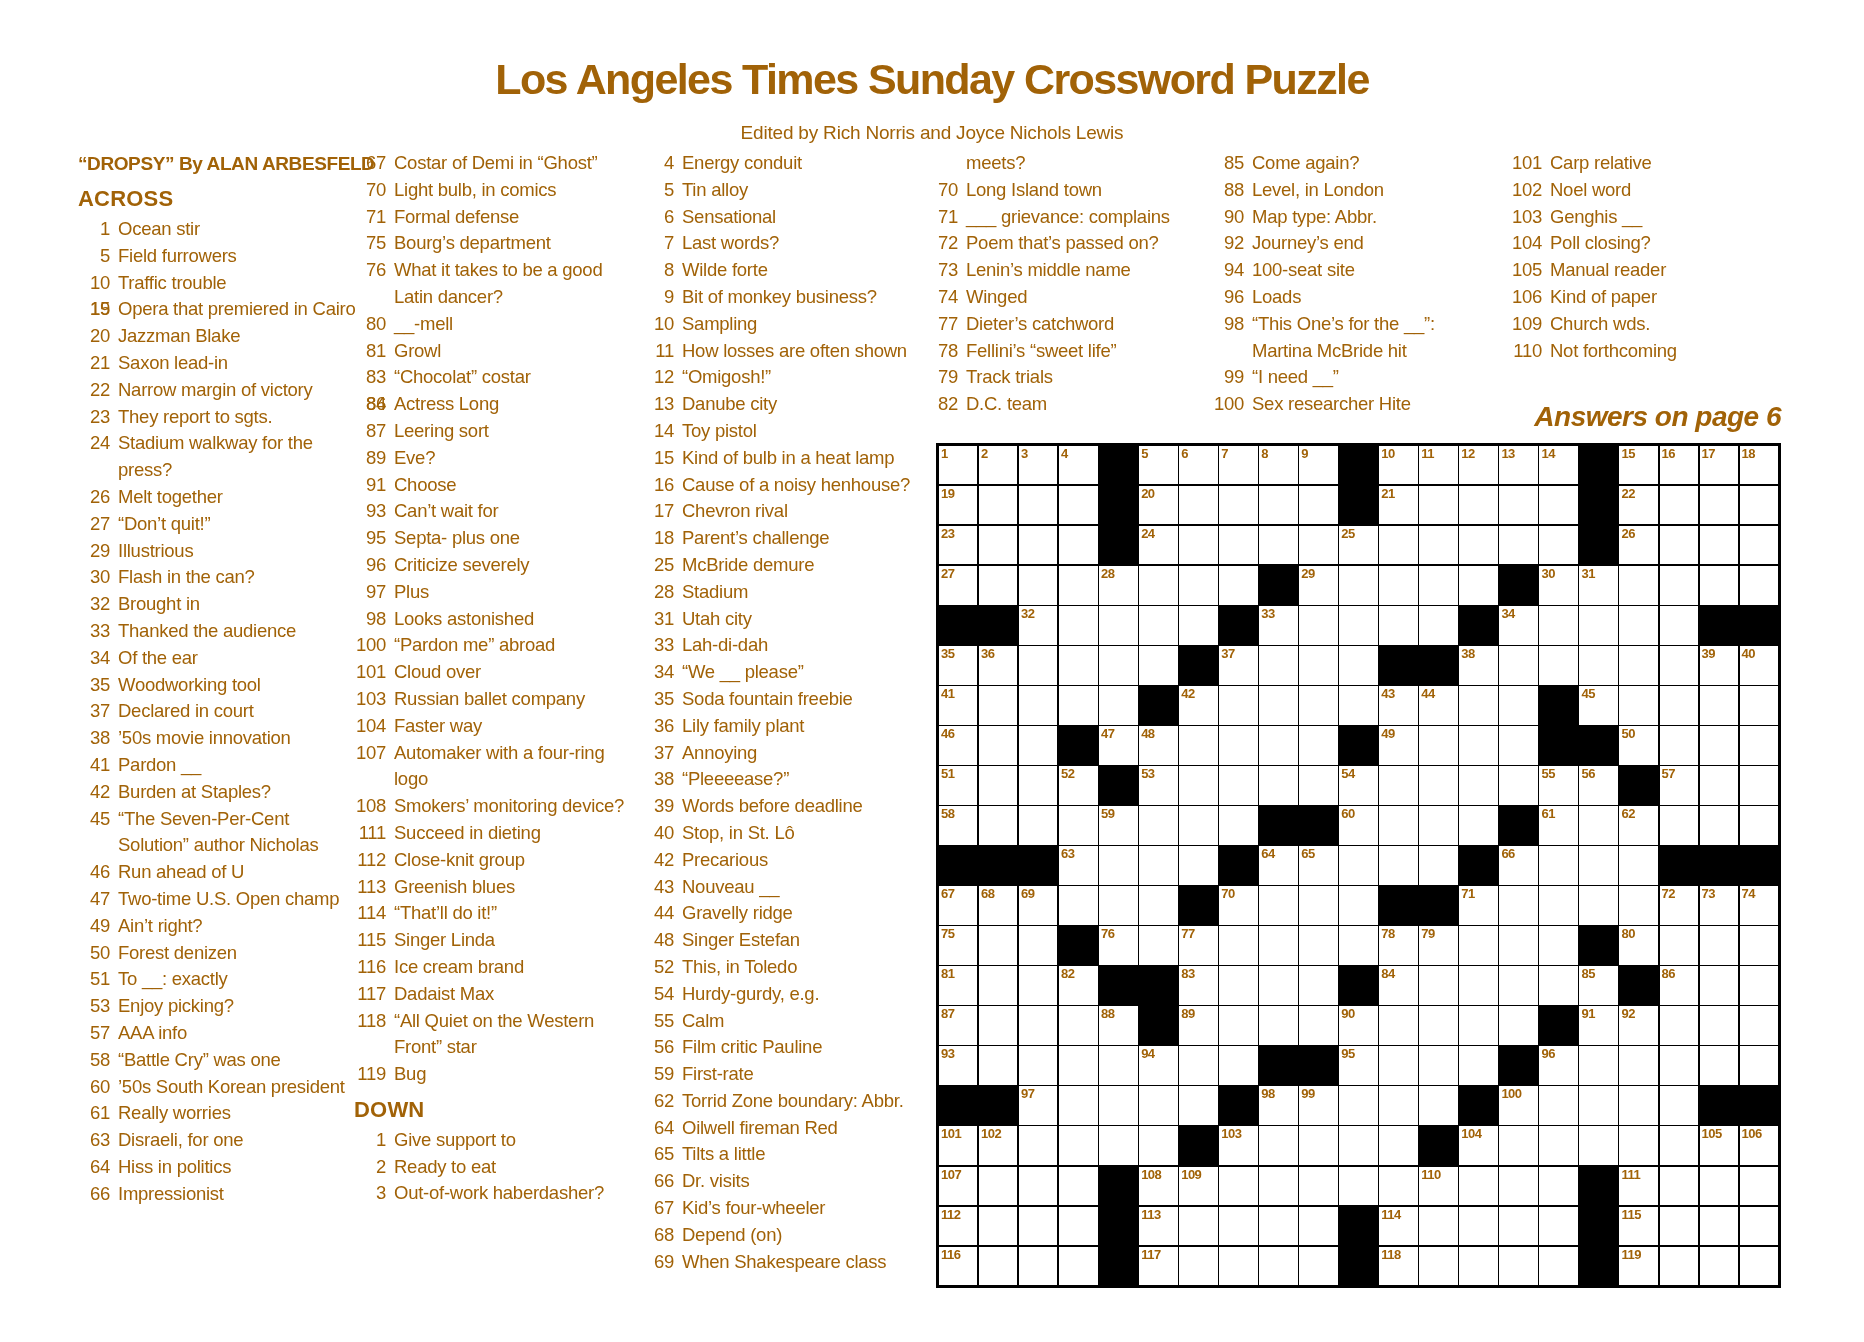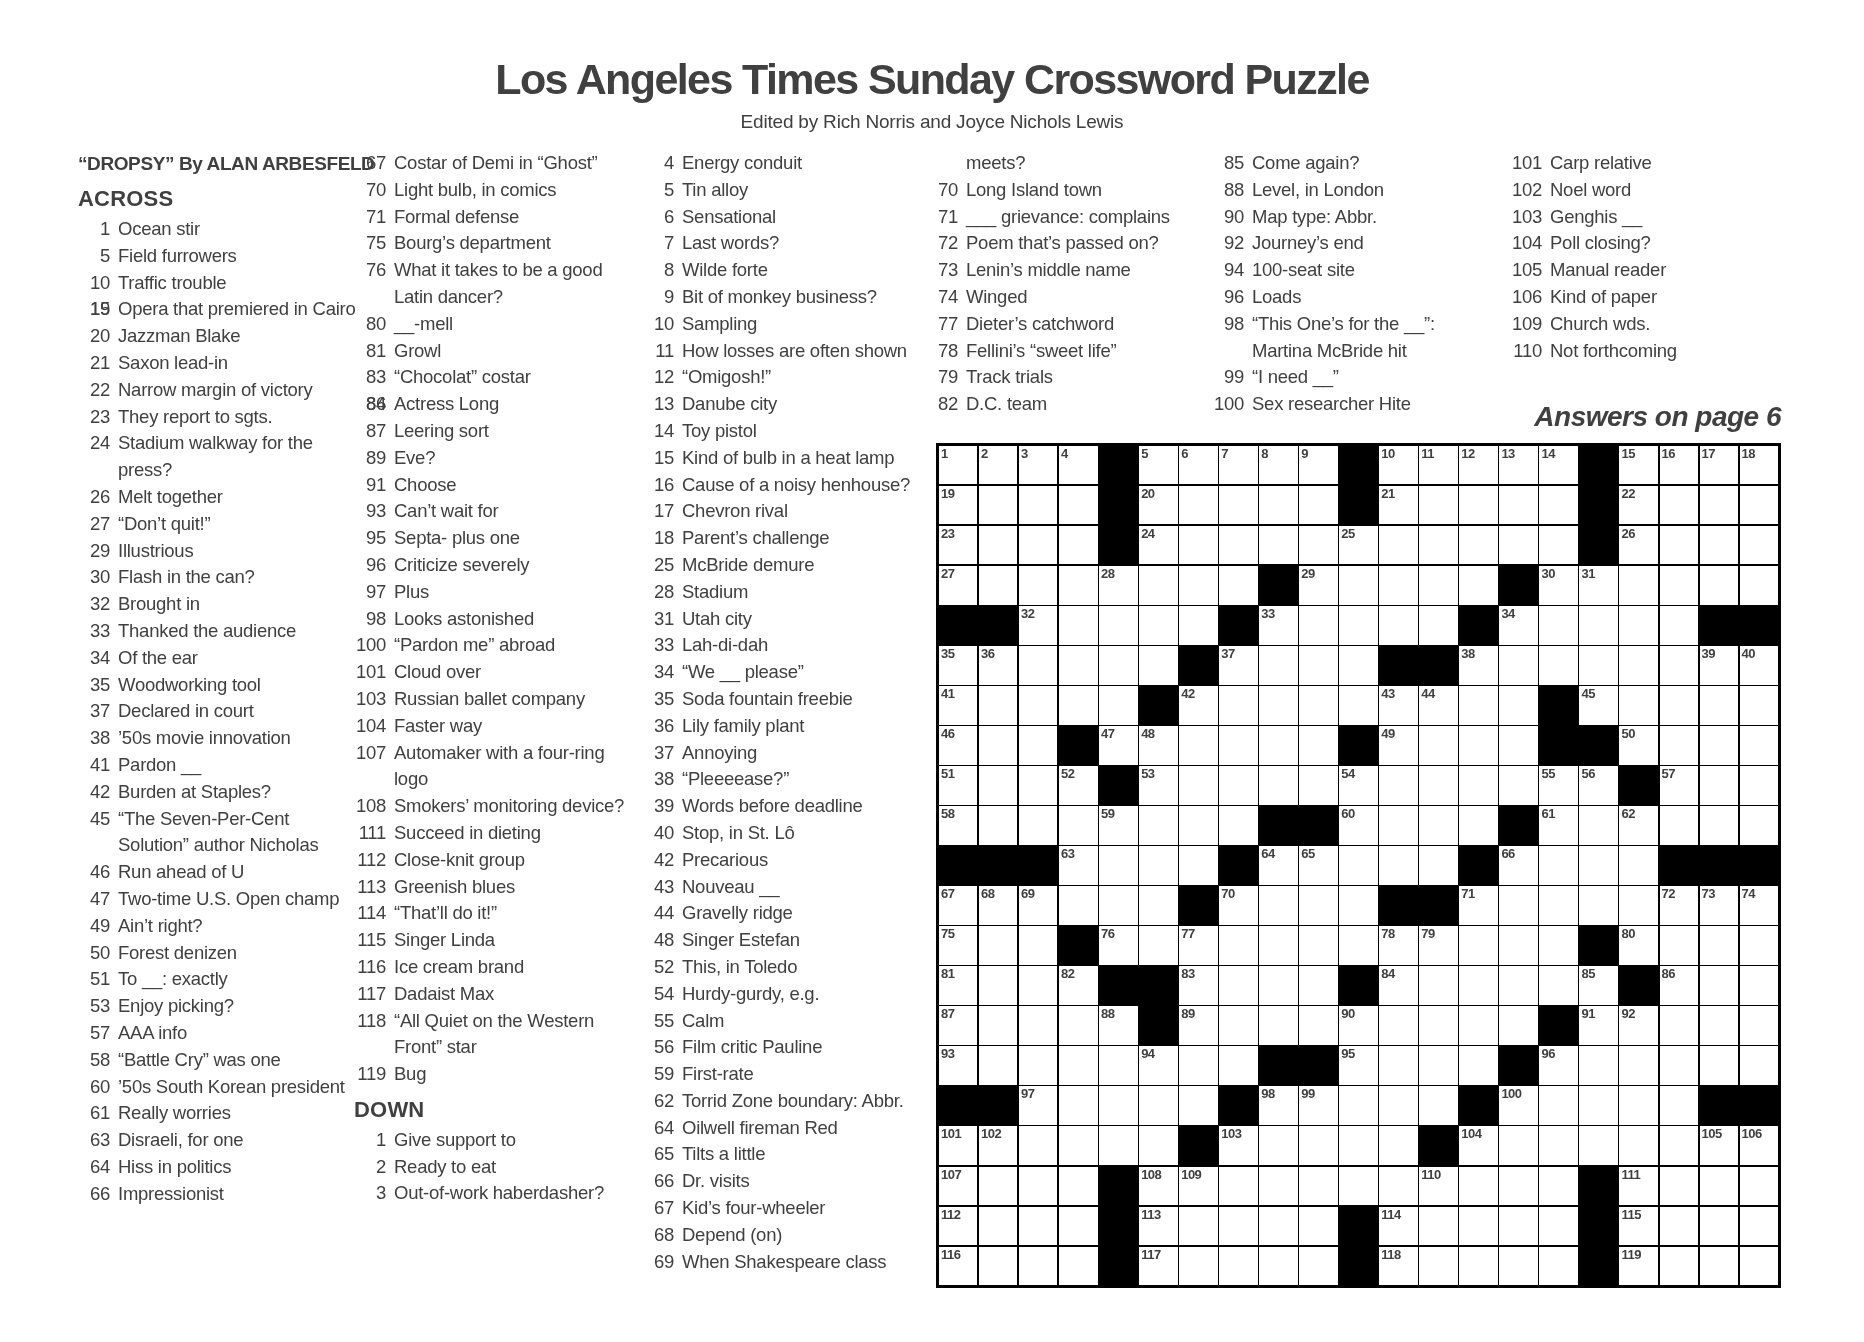--- a/index.html
+++ b/index.html
@@ -1,22 +1,22 @@
 <!DOCTYPE html>
 <html><head>
 <meta charset="utf-8">
 <style>
   html,body{margin:0;padding:0;background:#fff;}
-  .page{position:relative;width:1864px;height:1342px;background:#ffffff;color:#404040;
+  .page{position:relative;width:1864px;height:1342px;background:#ffffff;color:#a16207;
         font-family:"Liberation Sans","DejaVu Sans",sans-serif;overflow:hidden;}
 
   
   .header{position:absolute;left:0;top:0;width:1864px;text-align:center;}
   .title{margin-top:56px;font-size:43px;font-weight:bold;letter-spacing:-1.6px;line-height:46px;}
-  .subtitle{margin-top:9px;font-size:19px;letter-spacing:-0.2px;}
+  .subtitle{margin-top:20px;font-size:19px;letter-spacing:-0.2px;}
 
   
   .clue-col{position:absolute;top:150px;width:286px;font-size:18.5px;letter-spacing:-0.25px;}
   #col1{left:78px;}
   #col2{left:354px;}
   #col3{left:642px;}
   #col4{left:926px;}
   #col5{left:1212px;}
   #col6{left:1510px;}
   .byline{font-size:19px;font-weight:bold;letter-spacing:-0.4px;line-height:27px;white-space:nowrap;}

